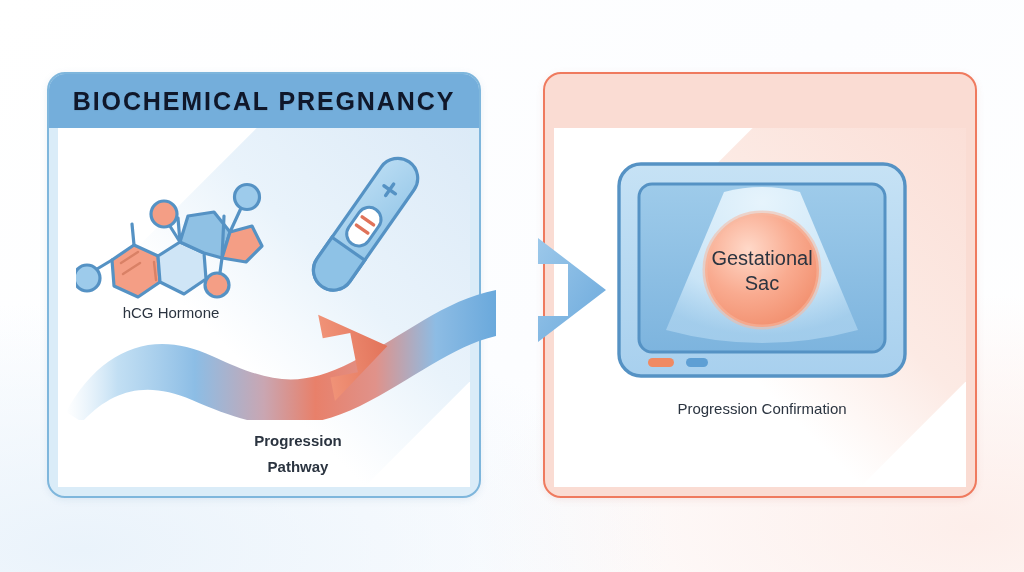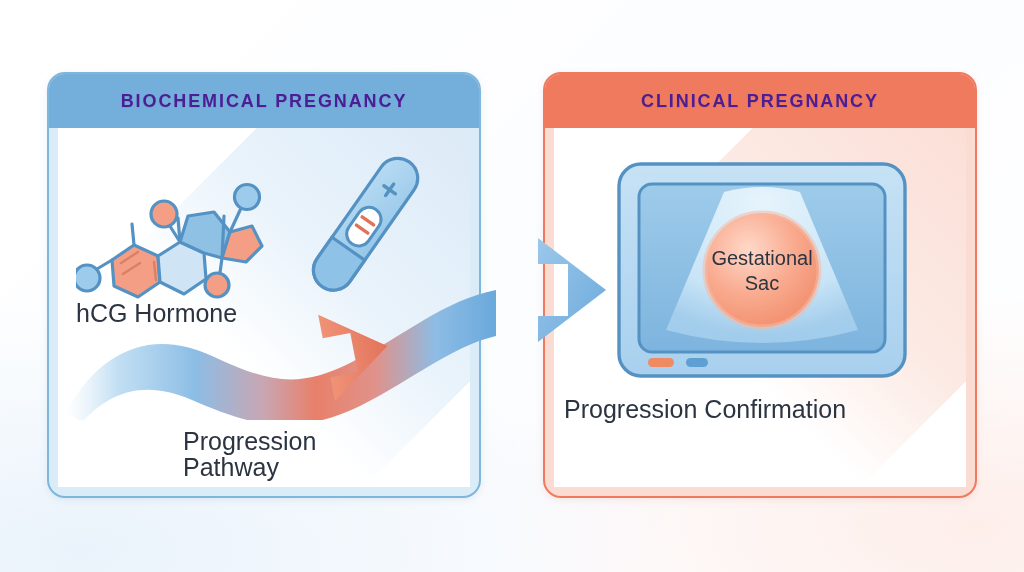--- a/index.html
+++ b/index.html
@@ -46,23 +46,23 @@
   }
 
   .panel-header {
     position: absolute;
     left: 0; top: 0; right: 0;
     height: 54px;
     display: flex;
     align-items: center;
     justify-content: center;
     letter-spacing: 1.9px;
-    font-size: 18px;
+    font-size: 25px;
     font-weight: bold;
-    color: #4c1d95;
+    color: #0f172a;
     text-shadow: 0 1px 1px rgba(0,0,0,0.07);
     user-select: none;
   }
   .panel.left .panel-header  { background: #74aedb; }
   .panel.right .panel-header { background: #ef7a5e; }
 
   .panel-body {
     position: absolute;
     left: 9px; right: 9px;
     top: 54px; bottom: 9px;
@@ -78,34 +78,34 @@
     transform: rotate(45deg);
     transform-origin: center;
     pointer-events: none;
   }
   .panel.left  .wash { background: linear-gradient(180deg, #dceaf7 0%, #e9f3fb 60%, rgba(255,255,255,0) 100%); }
   .panel.right .wash { background: linear-gradient(180deg, #fbdfd7 0%, #fceae4 60%, rgba(255,255,255,0) 100%); }
 
   
   .label {
     position: absolute;
-    text-align: left;
+    text-align: center;
     color: #2b3440;
-    font-size: 25px;
+    font-size: 15px;
     line-height: 26px;
     white-space: pre-line;
     user-select: none;
   }
 
   
   .item-hcg   { left: 18px;  top: 22px;  width: 190px; height: 150px; }
   .item-test  { left: 212px; top: 22px;  width: 190px; height: 150px; }
   .lab-hcg    { left: 18px;  top: 172px; width: 190px; }
   .lab-test   { left: 212px; top: 172px; width: 190px; }
-  .lab-prog   { left: 125px; top: 300px; width: 230px; }
+  .lab-prog   { left: 125px; top: 300px; width: 230px; font-weight: bold; }
 
   
   .item-us    { left: 58px;  top: 30px;  width: 300px; height: 225px; }
   .lab-us     { left: 10px;  top: 268px; width: 396px; }
 
   
   #ribbon {
     position: absolute;
     left: 60px; top: 230px;
     width: 580px; height: 190px;
@@ -186,21 +186,20 @@
 
       <div class="label lab-hcg">hCG Hormone</div>
 
 
       <div class="label lab-prog">Progression
 Pathway</div>
     </div>
   </div>
 
   <div class="panel right">
-    <div class="panel-header">CLINICAL PREGNANCY</div>
 
     <div class="panel-body">
       <div class="wash"></div>
 
       <div class="item-us" style="position:absolute">
         <svg class="icon-svg" viewBox="0 0 300 225" xmlns="http://www.w3.org/2000/svg">
           <defs>
             <linearGradient id="bezelGrad" x1="0" y1="0" x2="0" y2="1">
               <stop offset="0%" stop-color="#c6e2f5"></stop>
               <stop offset="100%" stop-color="#a8d0ee"></stop>

